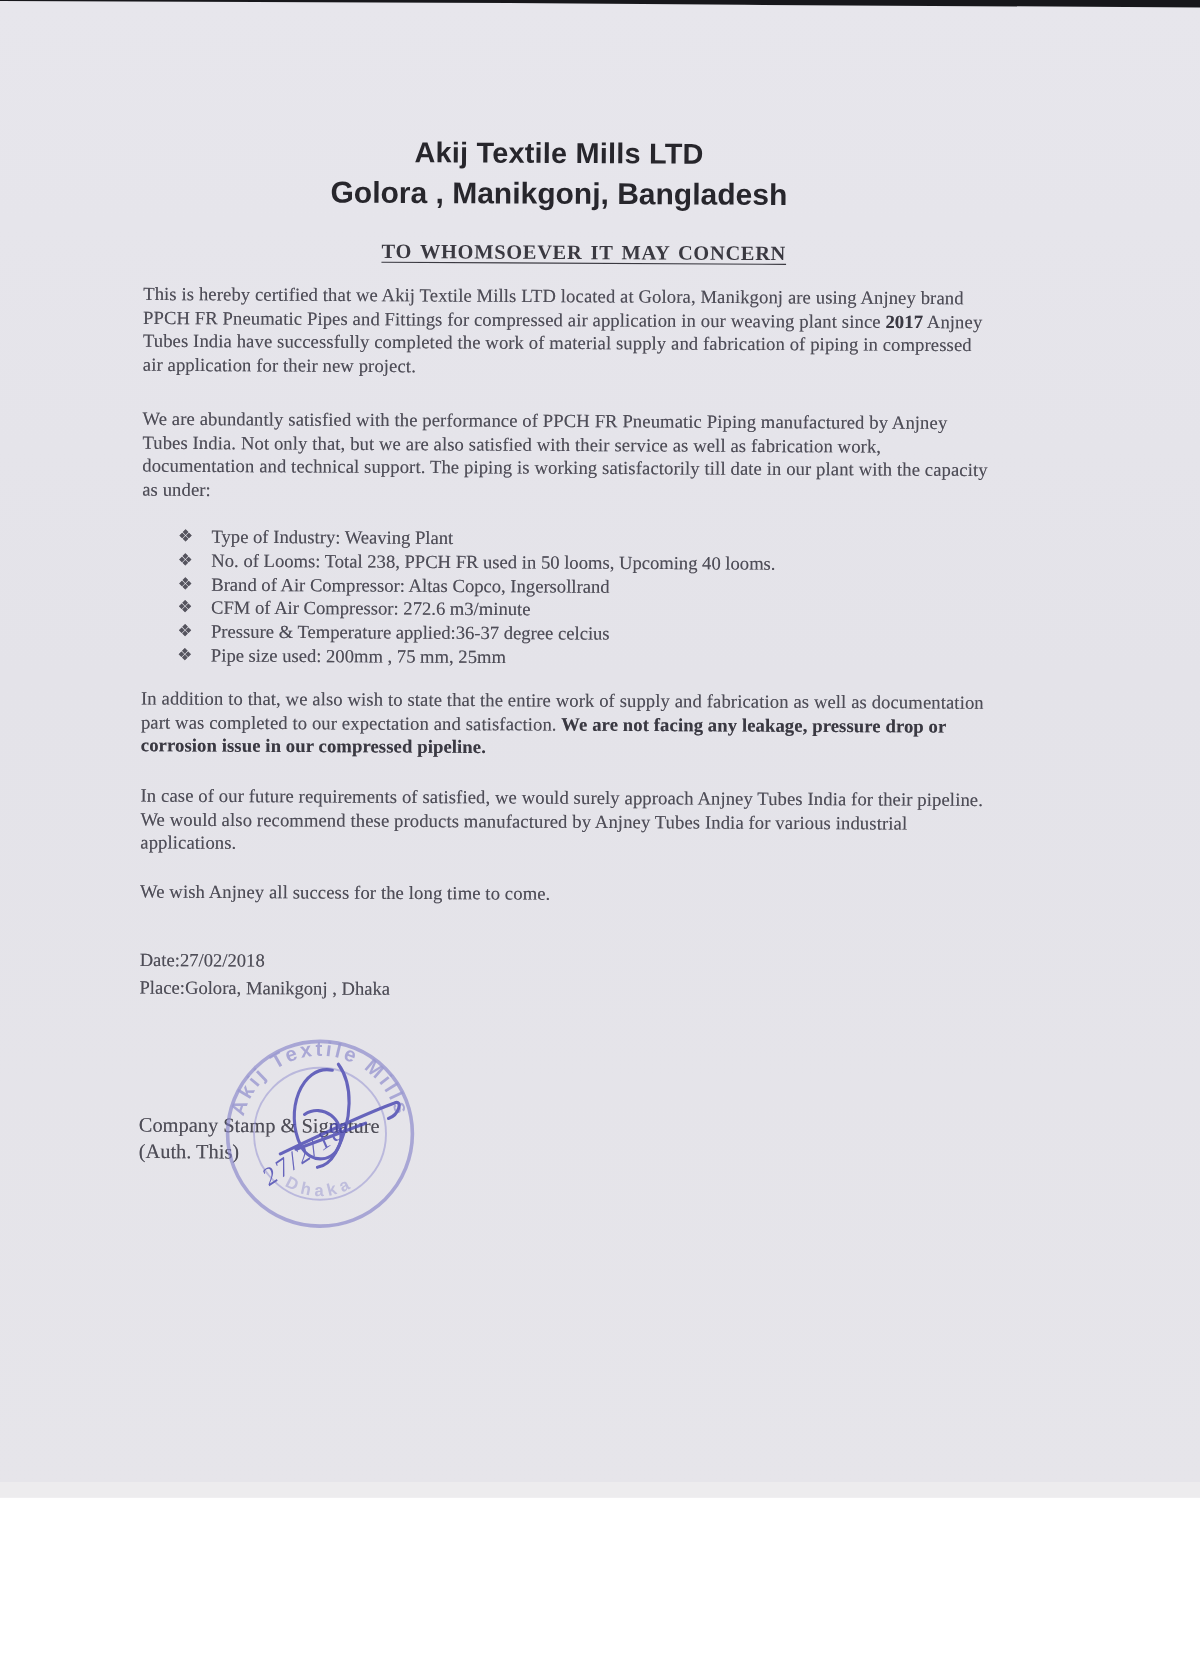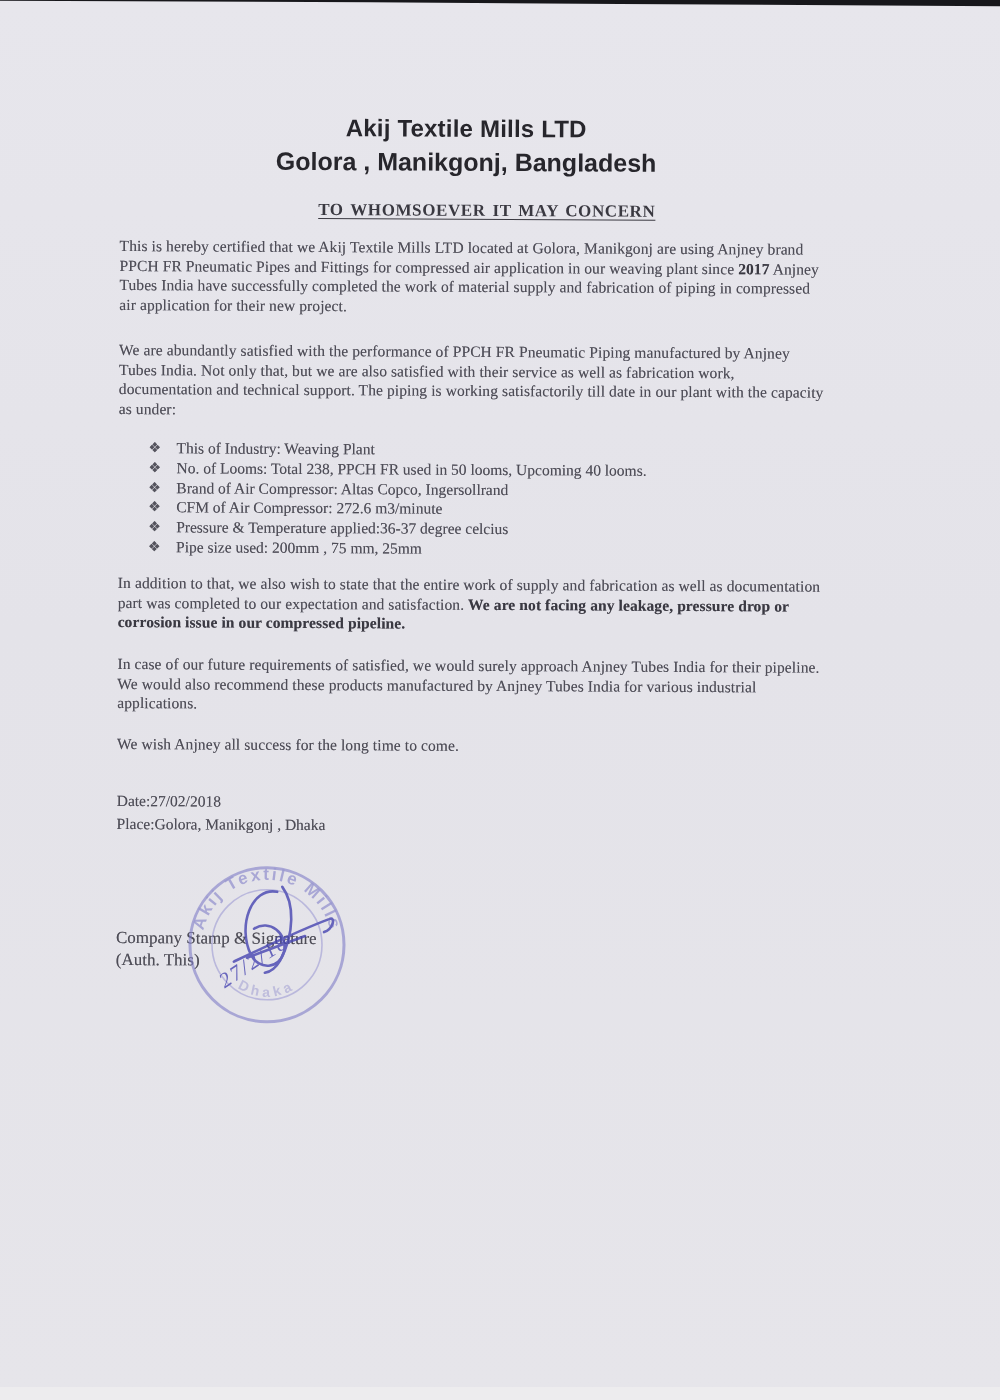--- a/index.html
+++ b/index.html
@@ -1,20 +1,20 @@
 <!DOCTYPE html>
 <html><head>
 <meta charset="utf-8">
 <style>
   * { margin:0; padding:0; box-sizing:border-box; }
   html,body { width:1000px; height:1400px; }
   body { font-family:"Liberation Serif", serif; }
 
   .page {
-    position:relative; width:1000px; height:1400px; overflow:hidden;
+    position:relative; width:1000px; height:1248px; overflow:hidden;
     background:linear-gradient(180deg,#e7e6ec 0%, #e4e3e9 45%, #e6e5ea 100%);
   }
   .scan-top {
     position:absolute; top:0; left:0; width:100%; height:10px;
     background:#17171b;
     clip-path:polygon(0 0, 100% 0, 100% 62%, 62% 40%, 37% 22%, 0 8%);
   }
   .scan-bottom {
     position:absolute; bottom:0; left:0; width:100%; height:13px;
     background:#f1f0f0; opacity:.65;
@@ -83,21 +83,21 @@
       <span>TO WHOMSOEVER IT MAY CONCERN</span>
     </div>
 
     <p class="para p1"><span>This is hereby certified that we Akij Textile Mills LTD located at Golora, Manikgonj are using Anjney brand PPCH FR Pneumatic Pipes and Fittings for compressed air application in our weaving plant since </span><b>2017</b><span> Anjney Tubes India have successfully completed the work of material supply and fabrication of piping in compressed air application for their new project.</span></p>
 
     <p class="para p2"><span>We are abundantly satisfied with the performance of PPCH FR Pneumatic Piping manufactured by Anjney Tubes India. Not only that, but we are also satisfied with their service as well as fabrication work, documentation and technical support. The piping is working satisfactorily till date in our plant with the capacity as under:</span></p>
 
     <ul class="cert-list">
       <li>
           <span class="bullet-glyph">❖</span>
-          <span>This of Industry: Weaving Plant</span>
+          <span>Type of Industry: Weaving Plant</span>
         </li>
       <li>
           <span class="bullet-glyph">❖</span>
           <span>No. of Looms: Total 238, PPCH FR used in 50 looms, Upcoming 40 looms.</span>
         </li>
       <li>
           <span class="bullet-glyph">❖</span>
           <span>Brand of Air Compressor: Altas Copco, Ingersollrand</span>
         </li>
       <li>

